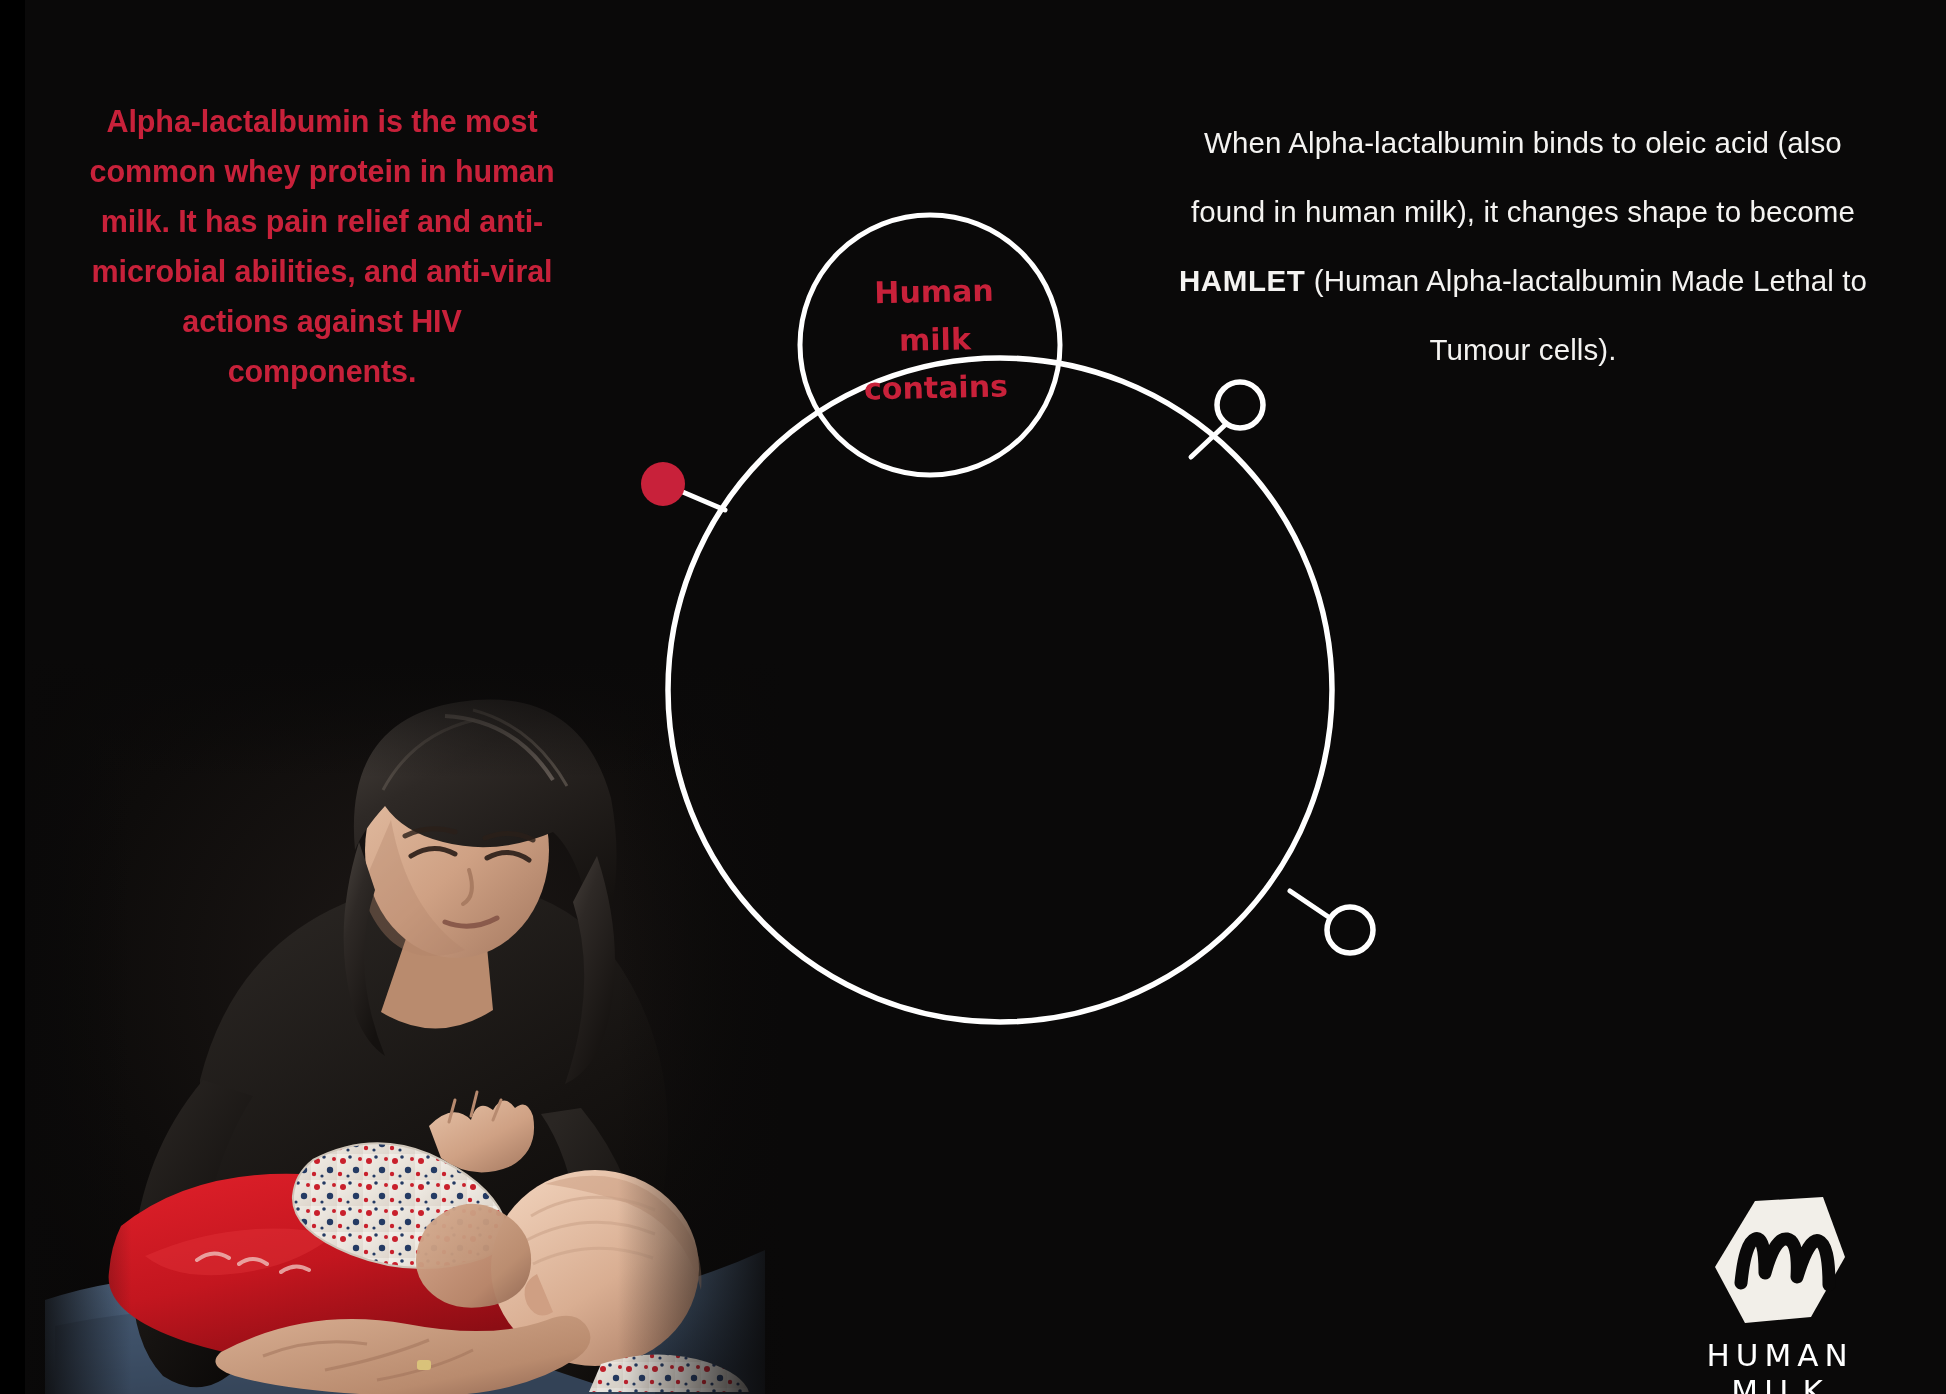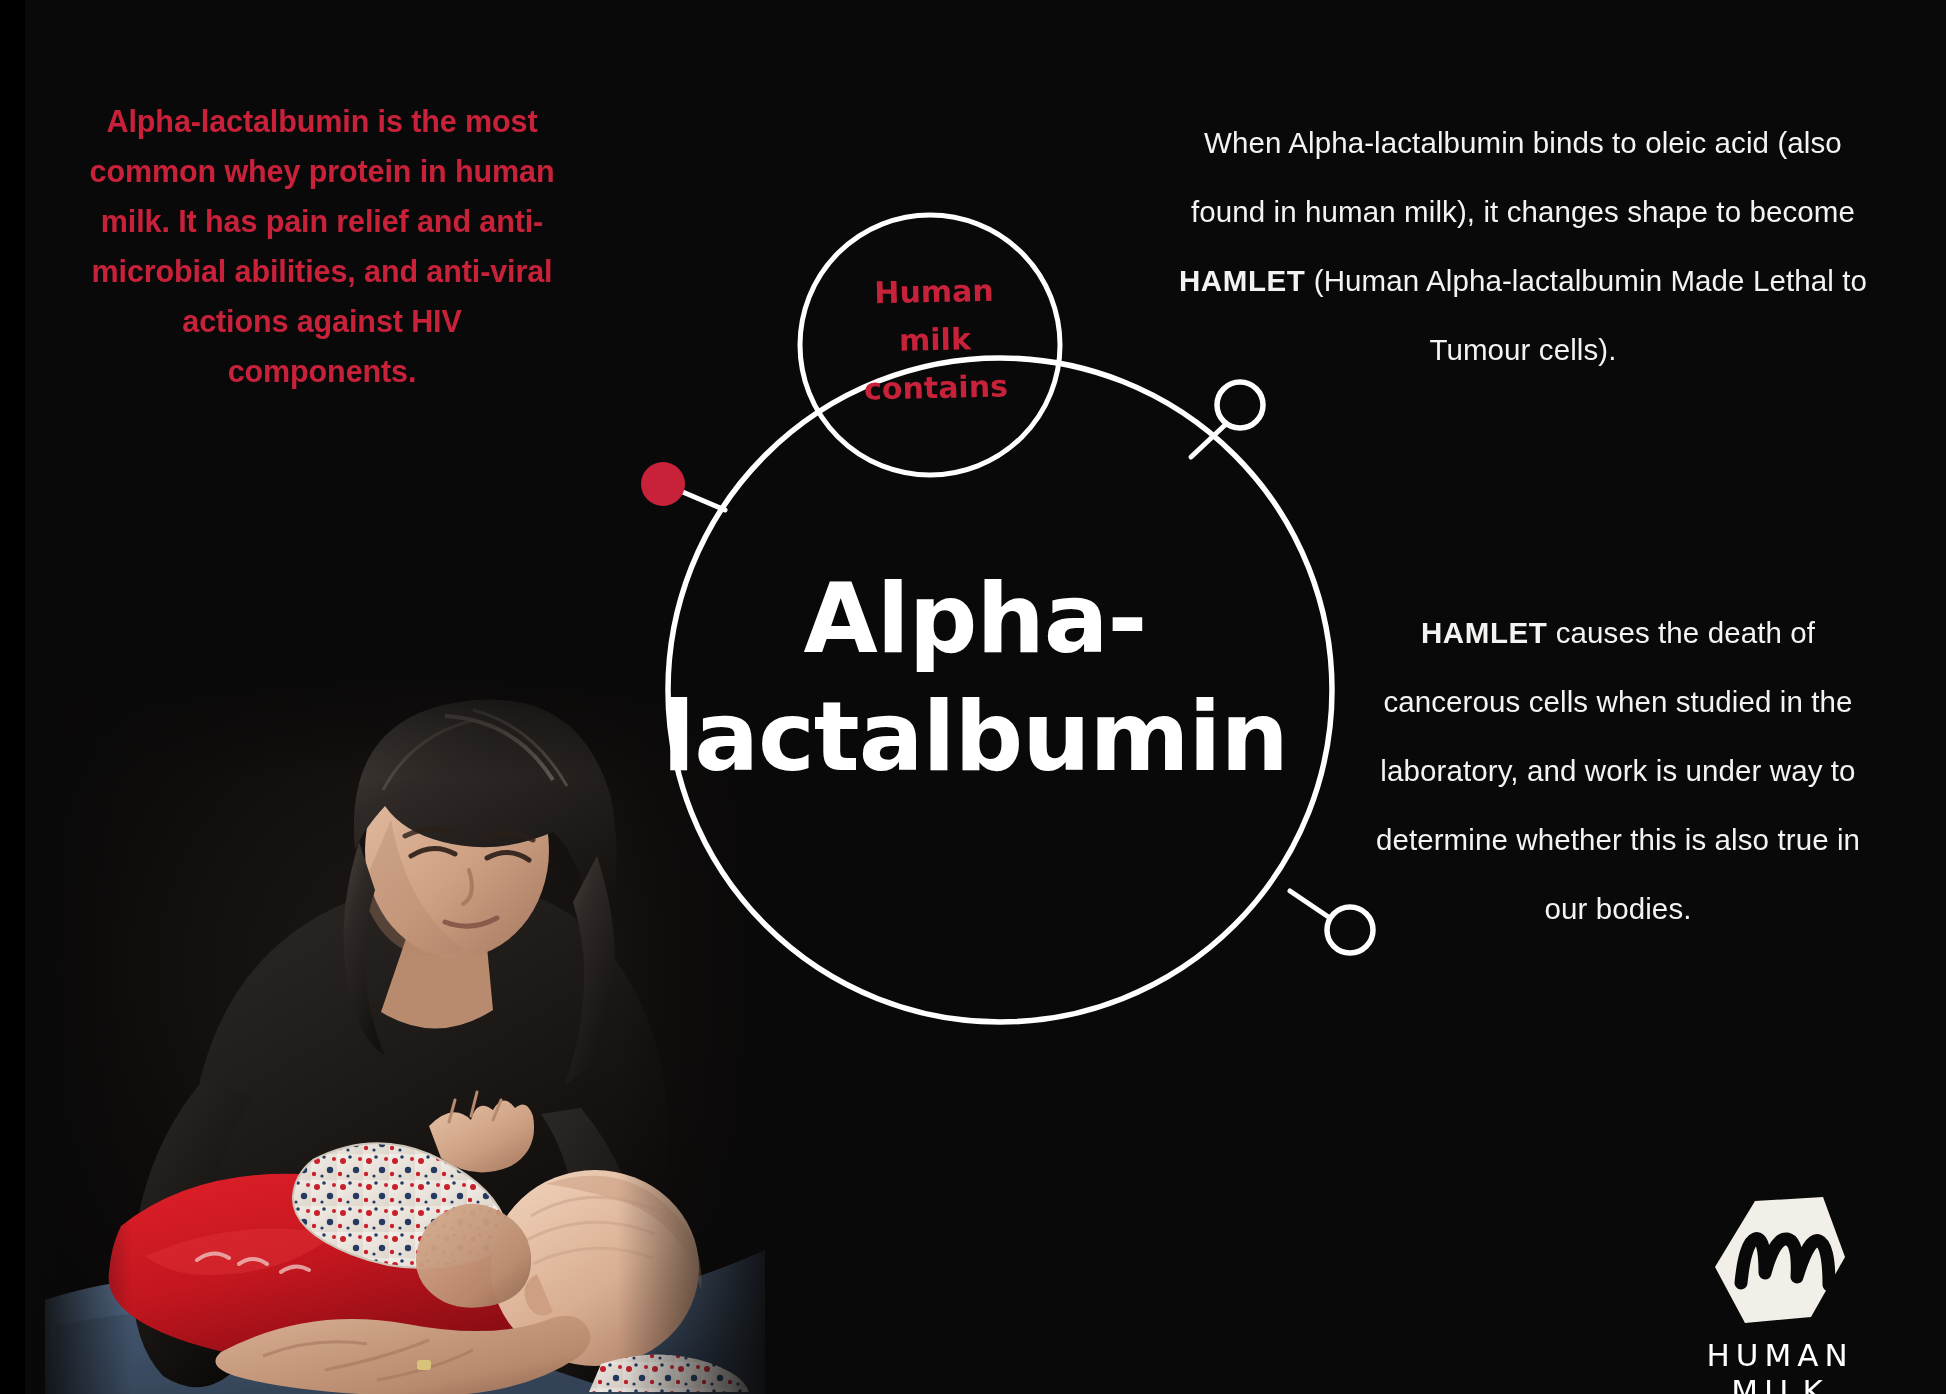--- a/index.html
+++ b/index.html
@@ -287,32 +287,25 @@
       <circle cx="1325" cy="930" r="23" fill="none" stroke="#ffffff" stroke-width="5.5"></circle>
     </svg>
   </div>
 
   <div class="small-circle-text">
     <div>Human</div>
     <div>milk</div>
     <div>contains</div>
   </div>
 
-  <div class="main-title">
-    <span class="line1">Alpha-</span>
-    <span class="line2">lactalbumin</span>
-  </div>
 
   <div class="right-copy right-copy-1">
     <span>When Alpha-lactalbumin binds to oleic acid (also found in human milk), it changes shape to become </span><b>HAMLET</b><span> (Human Alpha-lactalbumin Made Lethal to Tumour cells).</span>
   </div>
 
-  <div class="right-copy right-copy-2">
-    <b>HAMLET</b><span> causes the death of cancerous cells when studied in the laboratory, and work is under way to determine whether this is also true in our bodies.</span>
-  </div>
 
   <div class="logo">
     <svg class="logo-mark" width="138" height="134" viewBox="0 0 138 134" xmlns="http://www.w3.org/2000/svg">
       <path d="M44 6 L112 2 L134 62 L100 122 L34 128 L4 72 Z" fill="#f2efe9"></path>
       <path d="M30 88 q4 -40 14 -44 q10 -4 10 34 q10 -36 22 -34 q12 2 10 38 q12 -40 22 -36 q10 4 10 44" fill="none" stroke="#0a0909" stroke-width="13" stroke-linecap="round" stroke-linejoin="round"></path>
     </svg>
     <span class="logo-word">HUMAN MILK</span>
   </div>
 
 </div>

